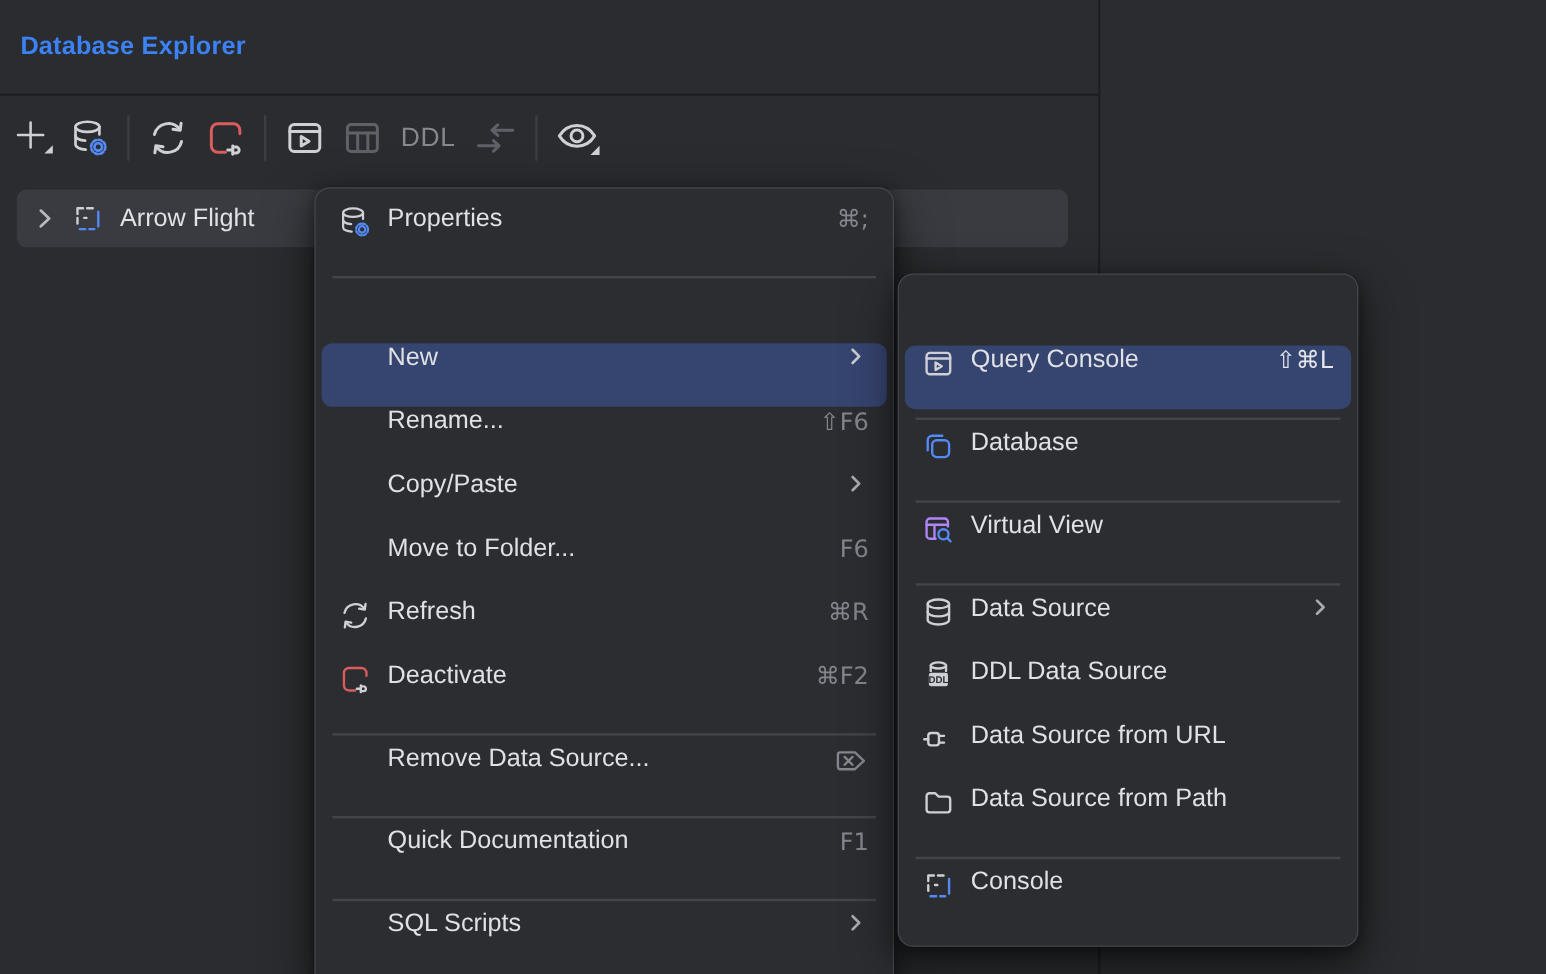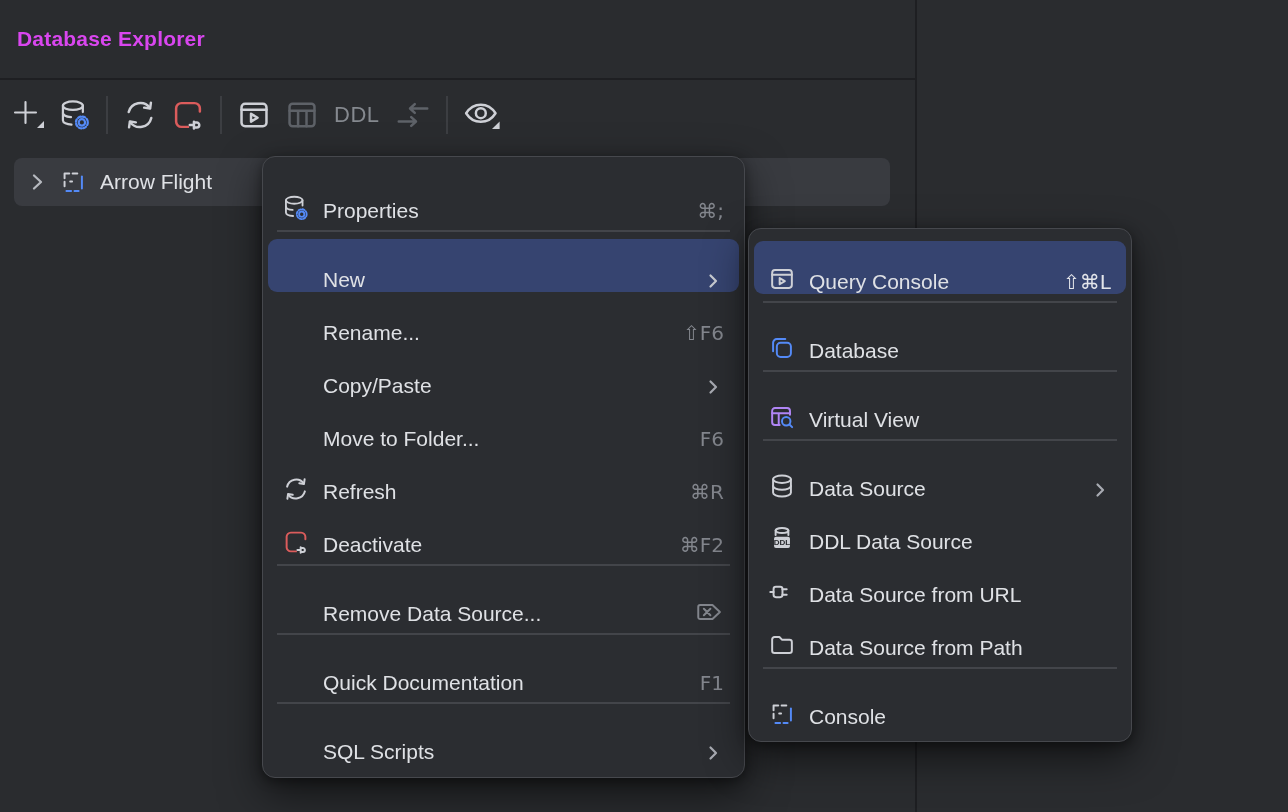--- a/index.html
+++ b/index.html
@@ -14,21 +14,21 @@
   svg { display:block; }
   .stroke { fill:none; stroke:#CED0D6; stroke-width:2.1; stroke-linecap:round; stroke-linejoin:round; }
   .stroke-dim { stroke:#5E6268; }
   .stroke-blue { stroke:#548AF7; }
   .stroke-red { stroke:#DB5C5C; }
   .stroke-purple { stroke:#B085F5; }
   .fill-light { fill:#CED0D6; stroke:none; }
 
   
   .panel-header { position:absolute; left:0; top:0; width:916px; height:78px; display:flex; align-items:center; padding-left:17px; }
-  .panel-title { font-size:21px; font-weight:700; color:#d946ef; letter-spacing:.2px; }
+  .panel-title { font-size:21px; font-weight:700; color:#3b82f6; letter-spacing:.2px; }
   .header-border { position:absolute; left:0; top:78px; width:916px; height:2px; background:#1E1F22; }
   .panel-vborder { position:absolute; left:915px; top:0; width:2px; height:812px; background:#1E1F22; }
 
   
   .toolbar { position:absolute; left:6px; top:84px; height:62px; display:flex; align-items:center; }
   .tbtn { height:46px; min-width:46px; display:flex; align-items:center; justify-content:center; border-radius:6px; background:transparent; border:none; padding:0 4px; }
   .tsep { width:2px; height:38px; background:#3C3E42; margin:0 8px; }
   .ddl-label { font-size:22px; color:#85898F; letter-spacing:.5px; padding:0 4px; }
 
   
@@ -39,22 +39,22 @@
 
   
   .menu {
     position:absolute; background:#2B2D31;
     border:1px solid #46484D; border-radius:13px;
     padding:13px 5px;
     box-shadow:0 16px 42px rgba(0,0,0,.55), 0 3px 12px rgba(0,0,0,.4);
   }
   .menu.main { left:262px; top:156px; width:483px; z-index:10; }
   .menu.sub  { left:748px; top:228px; width:384px; z-index:20; padding:12px 5px; }
-  .mi { position:relative; height:53px; display:flex; align-items:flex-end; padding:0 15px 0 11px; border-radius:9px; }
-  .mi.selected { background:#364470; }
+  .mi { position:relative; height:53px; display:flex; align-items:flex-start; padding:0 15px 0 11px; border-radius:9px; }
+  .mi.selected { background:#364470;margin-top:47px; }
   .mi-ic { width:34px; display:flex; justify-content:center; margin-right:10px; flex:none; }
   .mi-label { font-size:21px; color:#DFE1E5; white-space:nowrap; flex:1 1 auto; }
   .mi-sc { font-family:"DejaVu Sans","Liberation Sans",sans-serif; font-size:20px; color:#83868D; margin-left:18px; white-space:nowrap; }
   .mi.selected .mi-sc { color:#E3E5EA; }
   .mi-arrow { margin-left:18px; }
   .msep { height:16px; display:flex; align-items:center; padding:0 9px; }
   .msep::after { content:""; display:block; width:100%; height:2px; background:#43454A; }
 </style>
 </head>
 <body>

